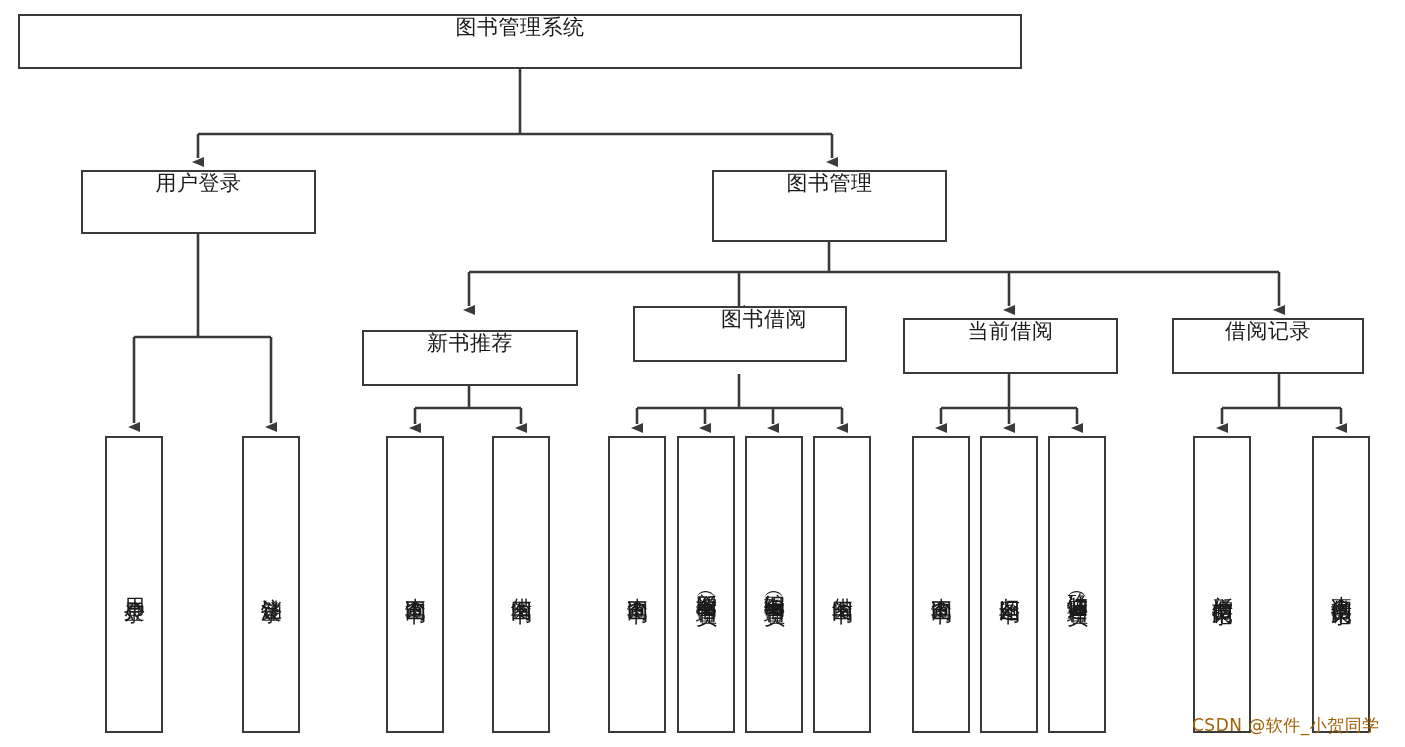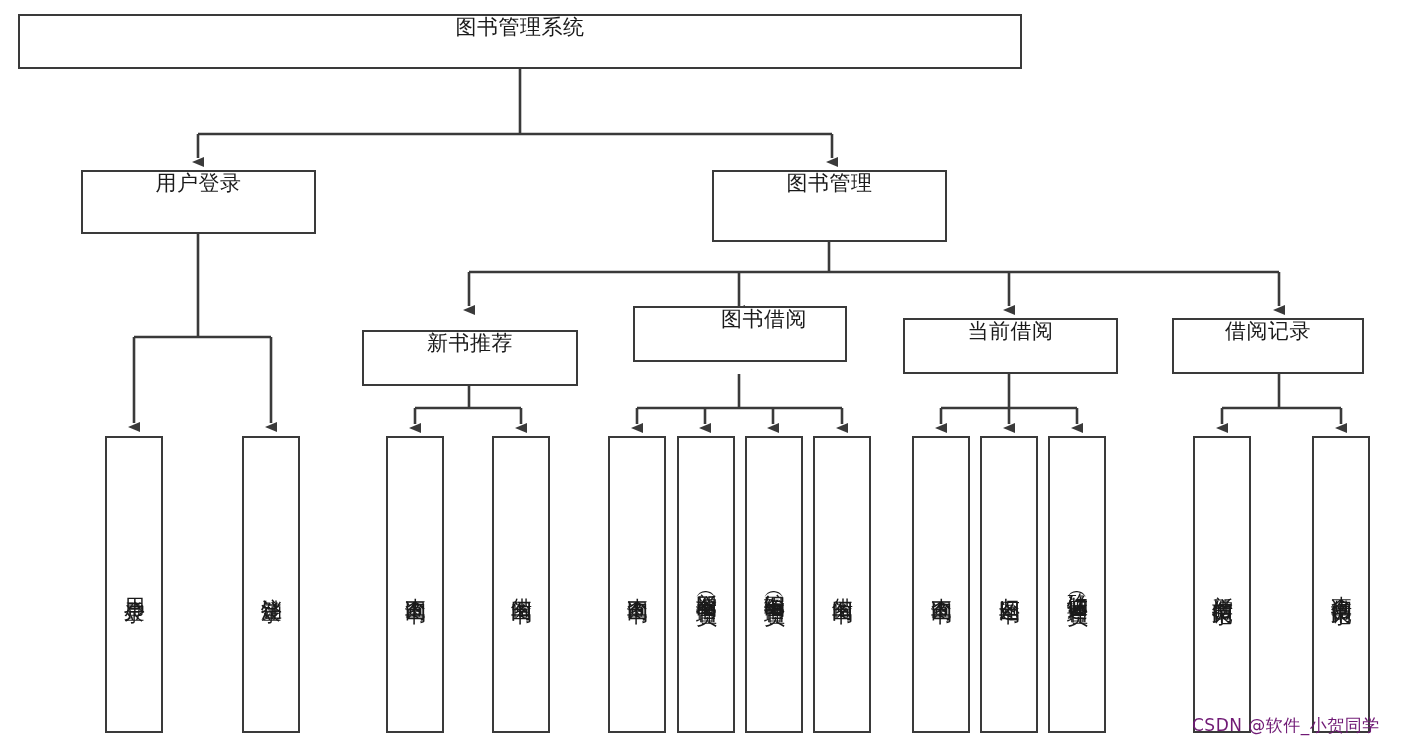--- a/index.html
+++ b/index.html
@@ -50,21 +50,21 @@
     font-size: 21px;
     line-height: 1.28;
     color: #1a1a1a;
     letter-spacing: 2px;
     text-align: center;
     max-height: 100%;
   }
   .watermark {
     position: absolute;
     font-size: 17px;
-    color: #701a75;
+    color: #a16207;
     white-space: nowrap;
     letter-spacing: 0.5px;
   }
 </style>
 </head>
 <body>
 
 <div id="diagram-root">
 
   <svg class="wires" viewBox="0 0 1405 747" xmlns="http://www.w3.org/2000/svg">

